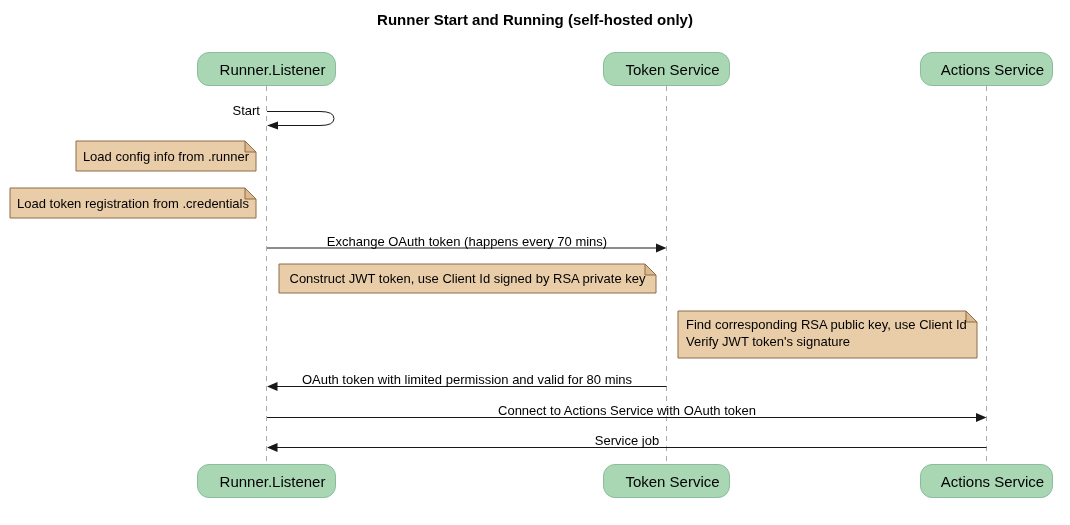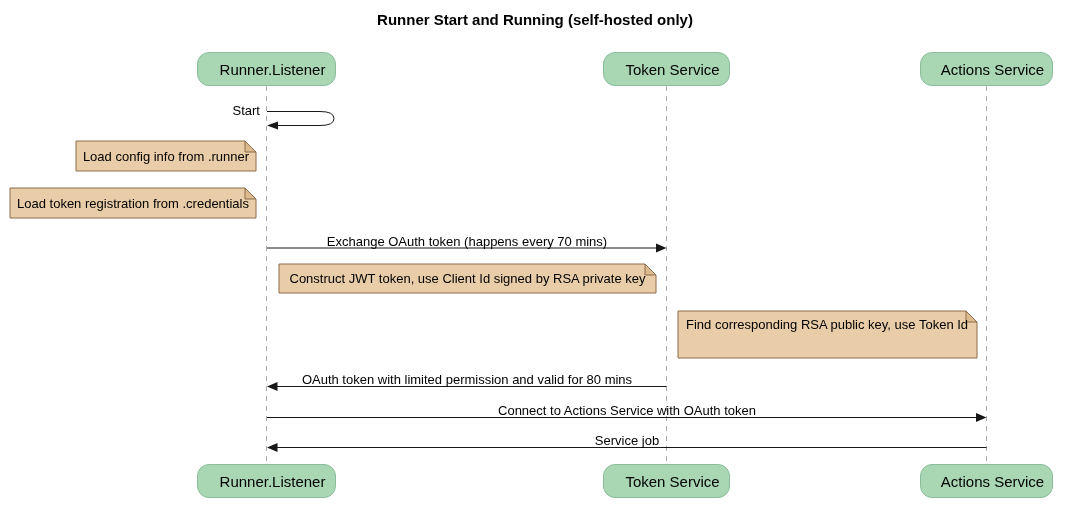--- a/index.html
+++ b/index.html
@@ -160,16 +160,17 @@
 
   <div class="msg-label" style="left:327px; top:433px; width:600px; text-align:center;">Service job</div>
 
   <div class="note-text" style="left:76px; top:141px; width:180px; height:30px;">Load config info from .runner</div>
 
   <div class="note-text" style="left:10px; top:188px; width:246px; height:30px;">Load token registration from .credentials</div>
 
   <div class="note-text" style="left:279px; top:264px; width:377px; height:29px;">Construct JWT token, use Client Id signed by RSA private key</div>
 
   <div class="note-text-multiline" style="left:686px; top:317px; width:290px;">
-    <div>Find corresponding RSA public key, use Token Id</div>
+    <div>Find corresponding RSA public key, use Client Id</div>
+    <div>Verify JWT token's signature</div>
   </div>
 
 </div>
 
 </body></html>

